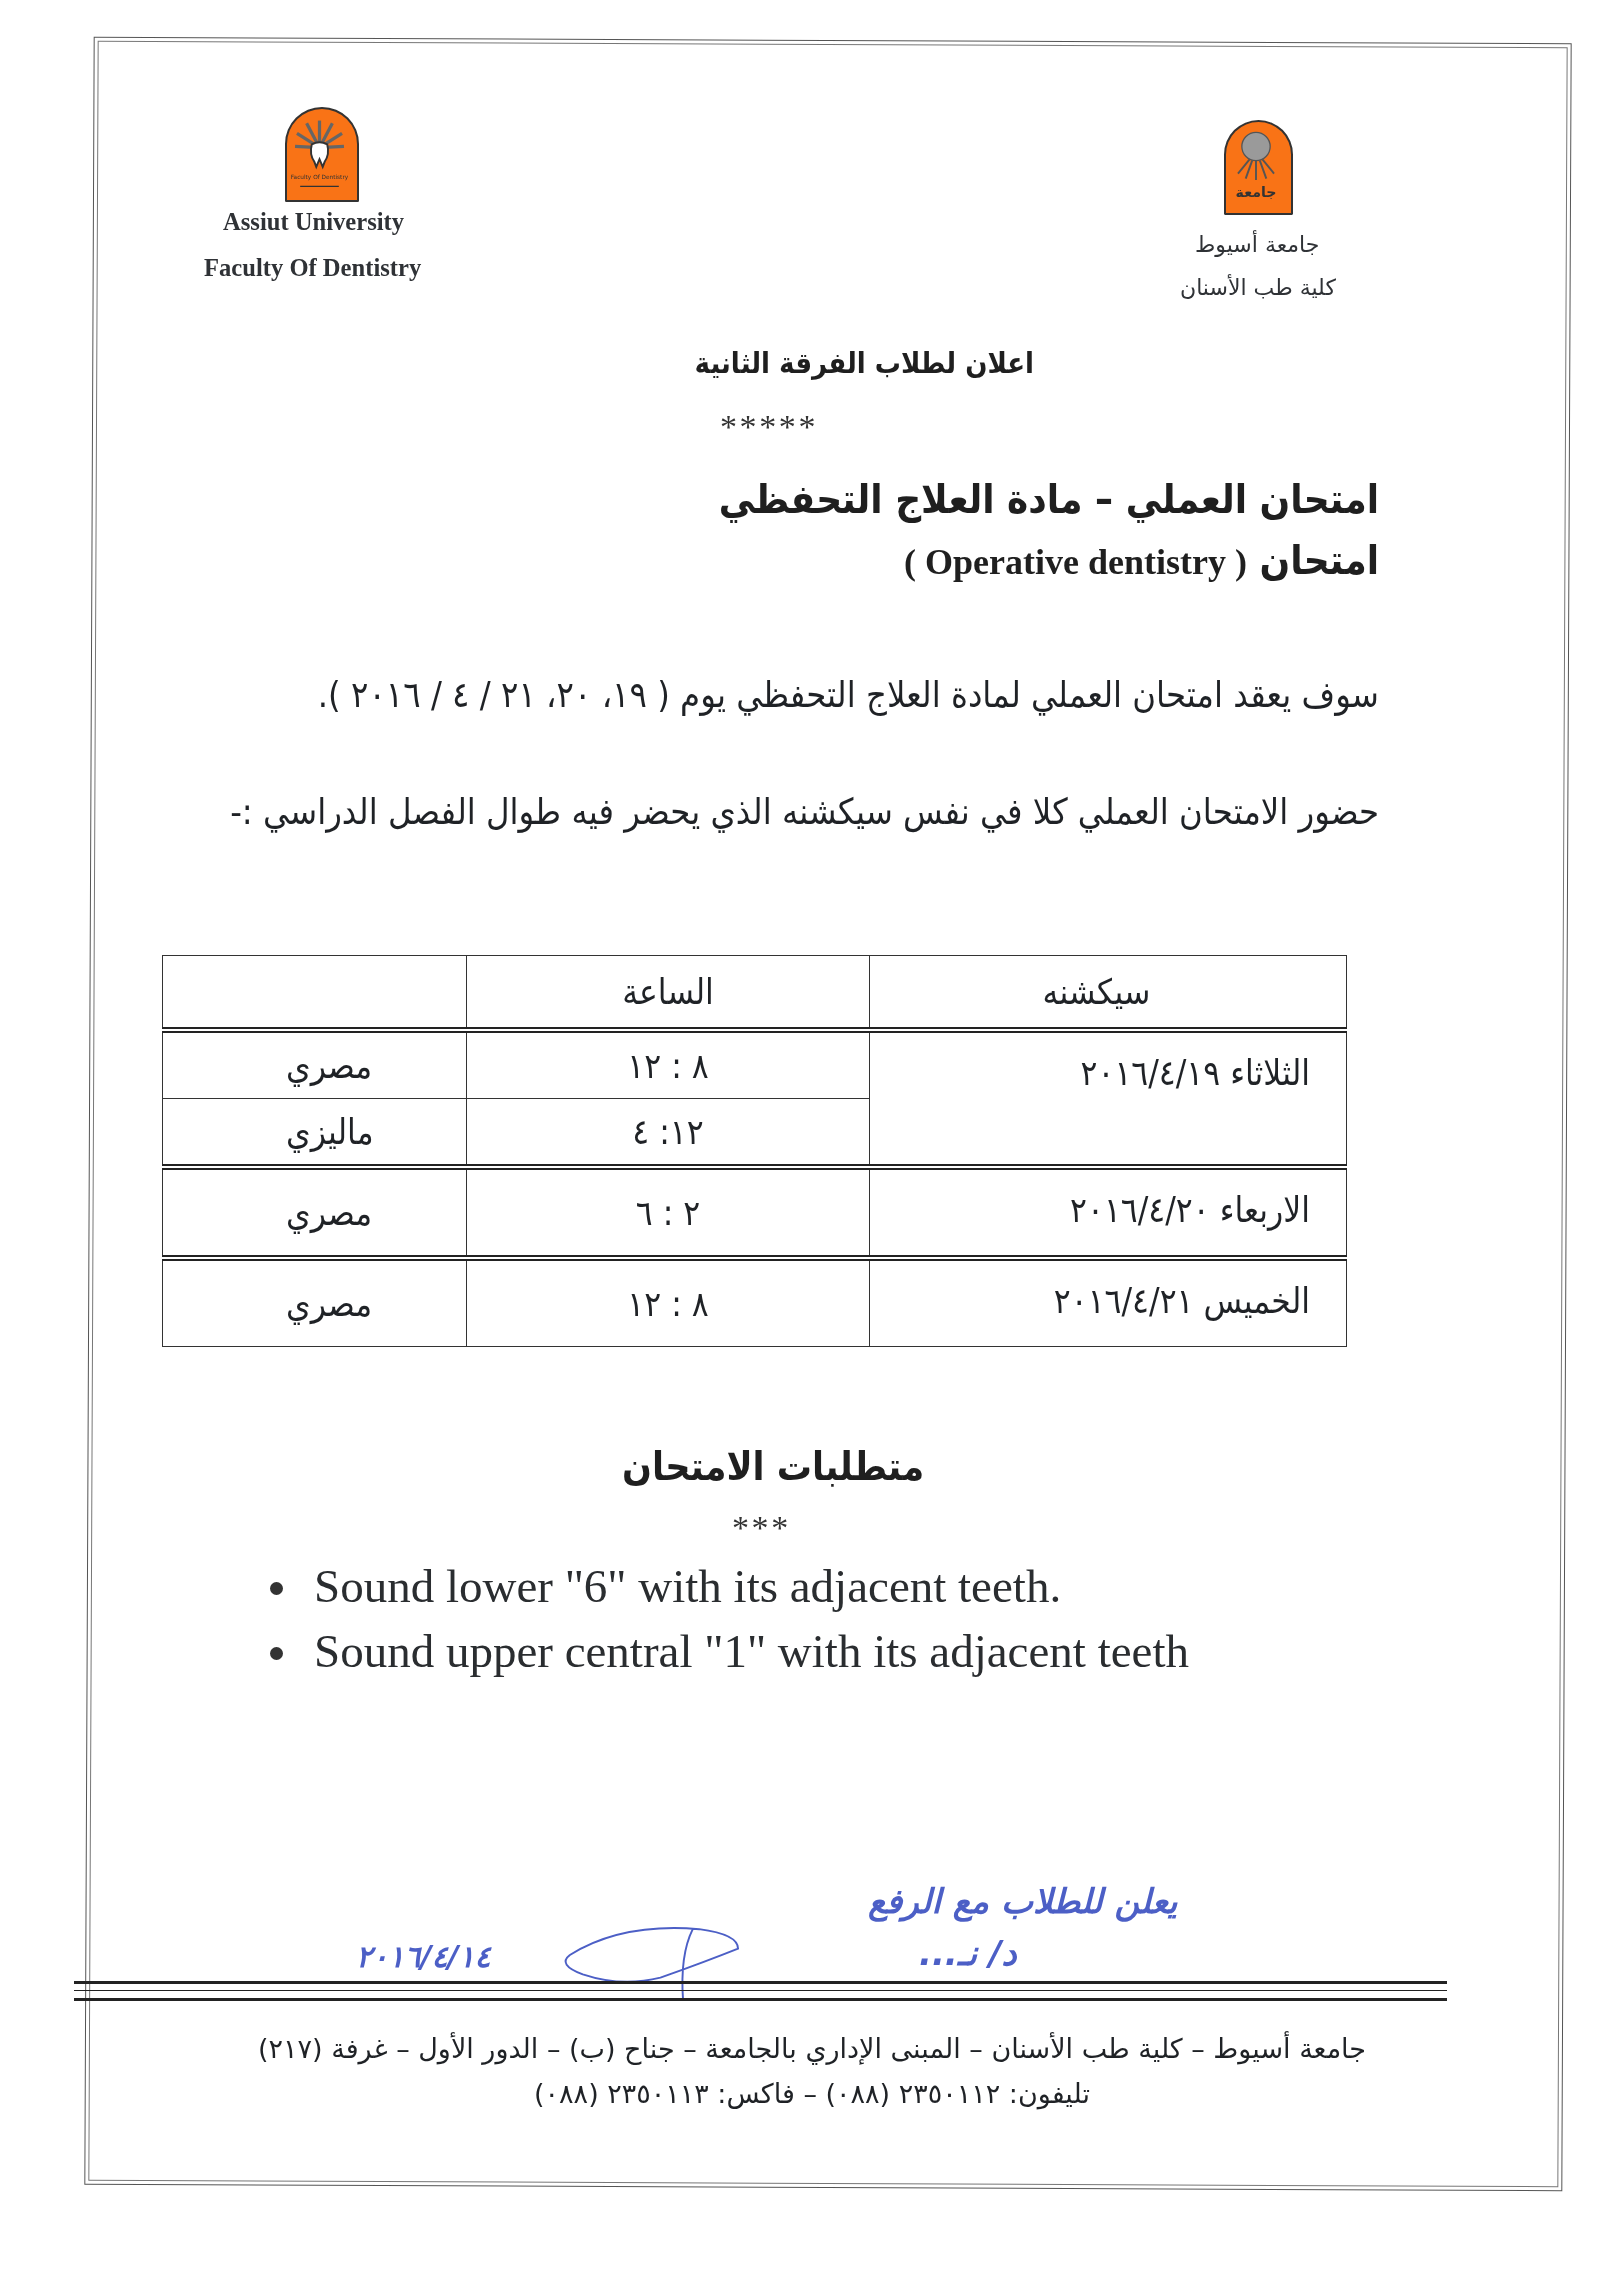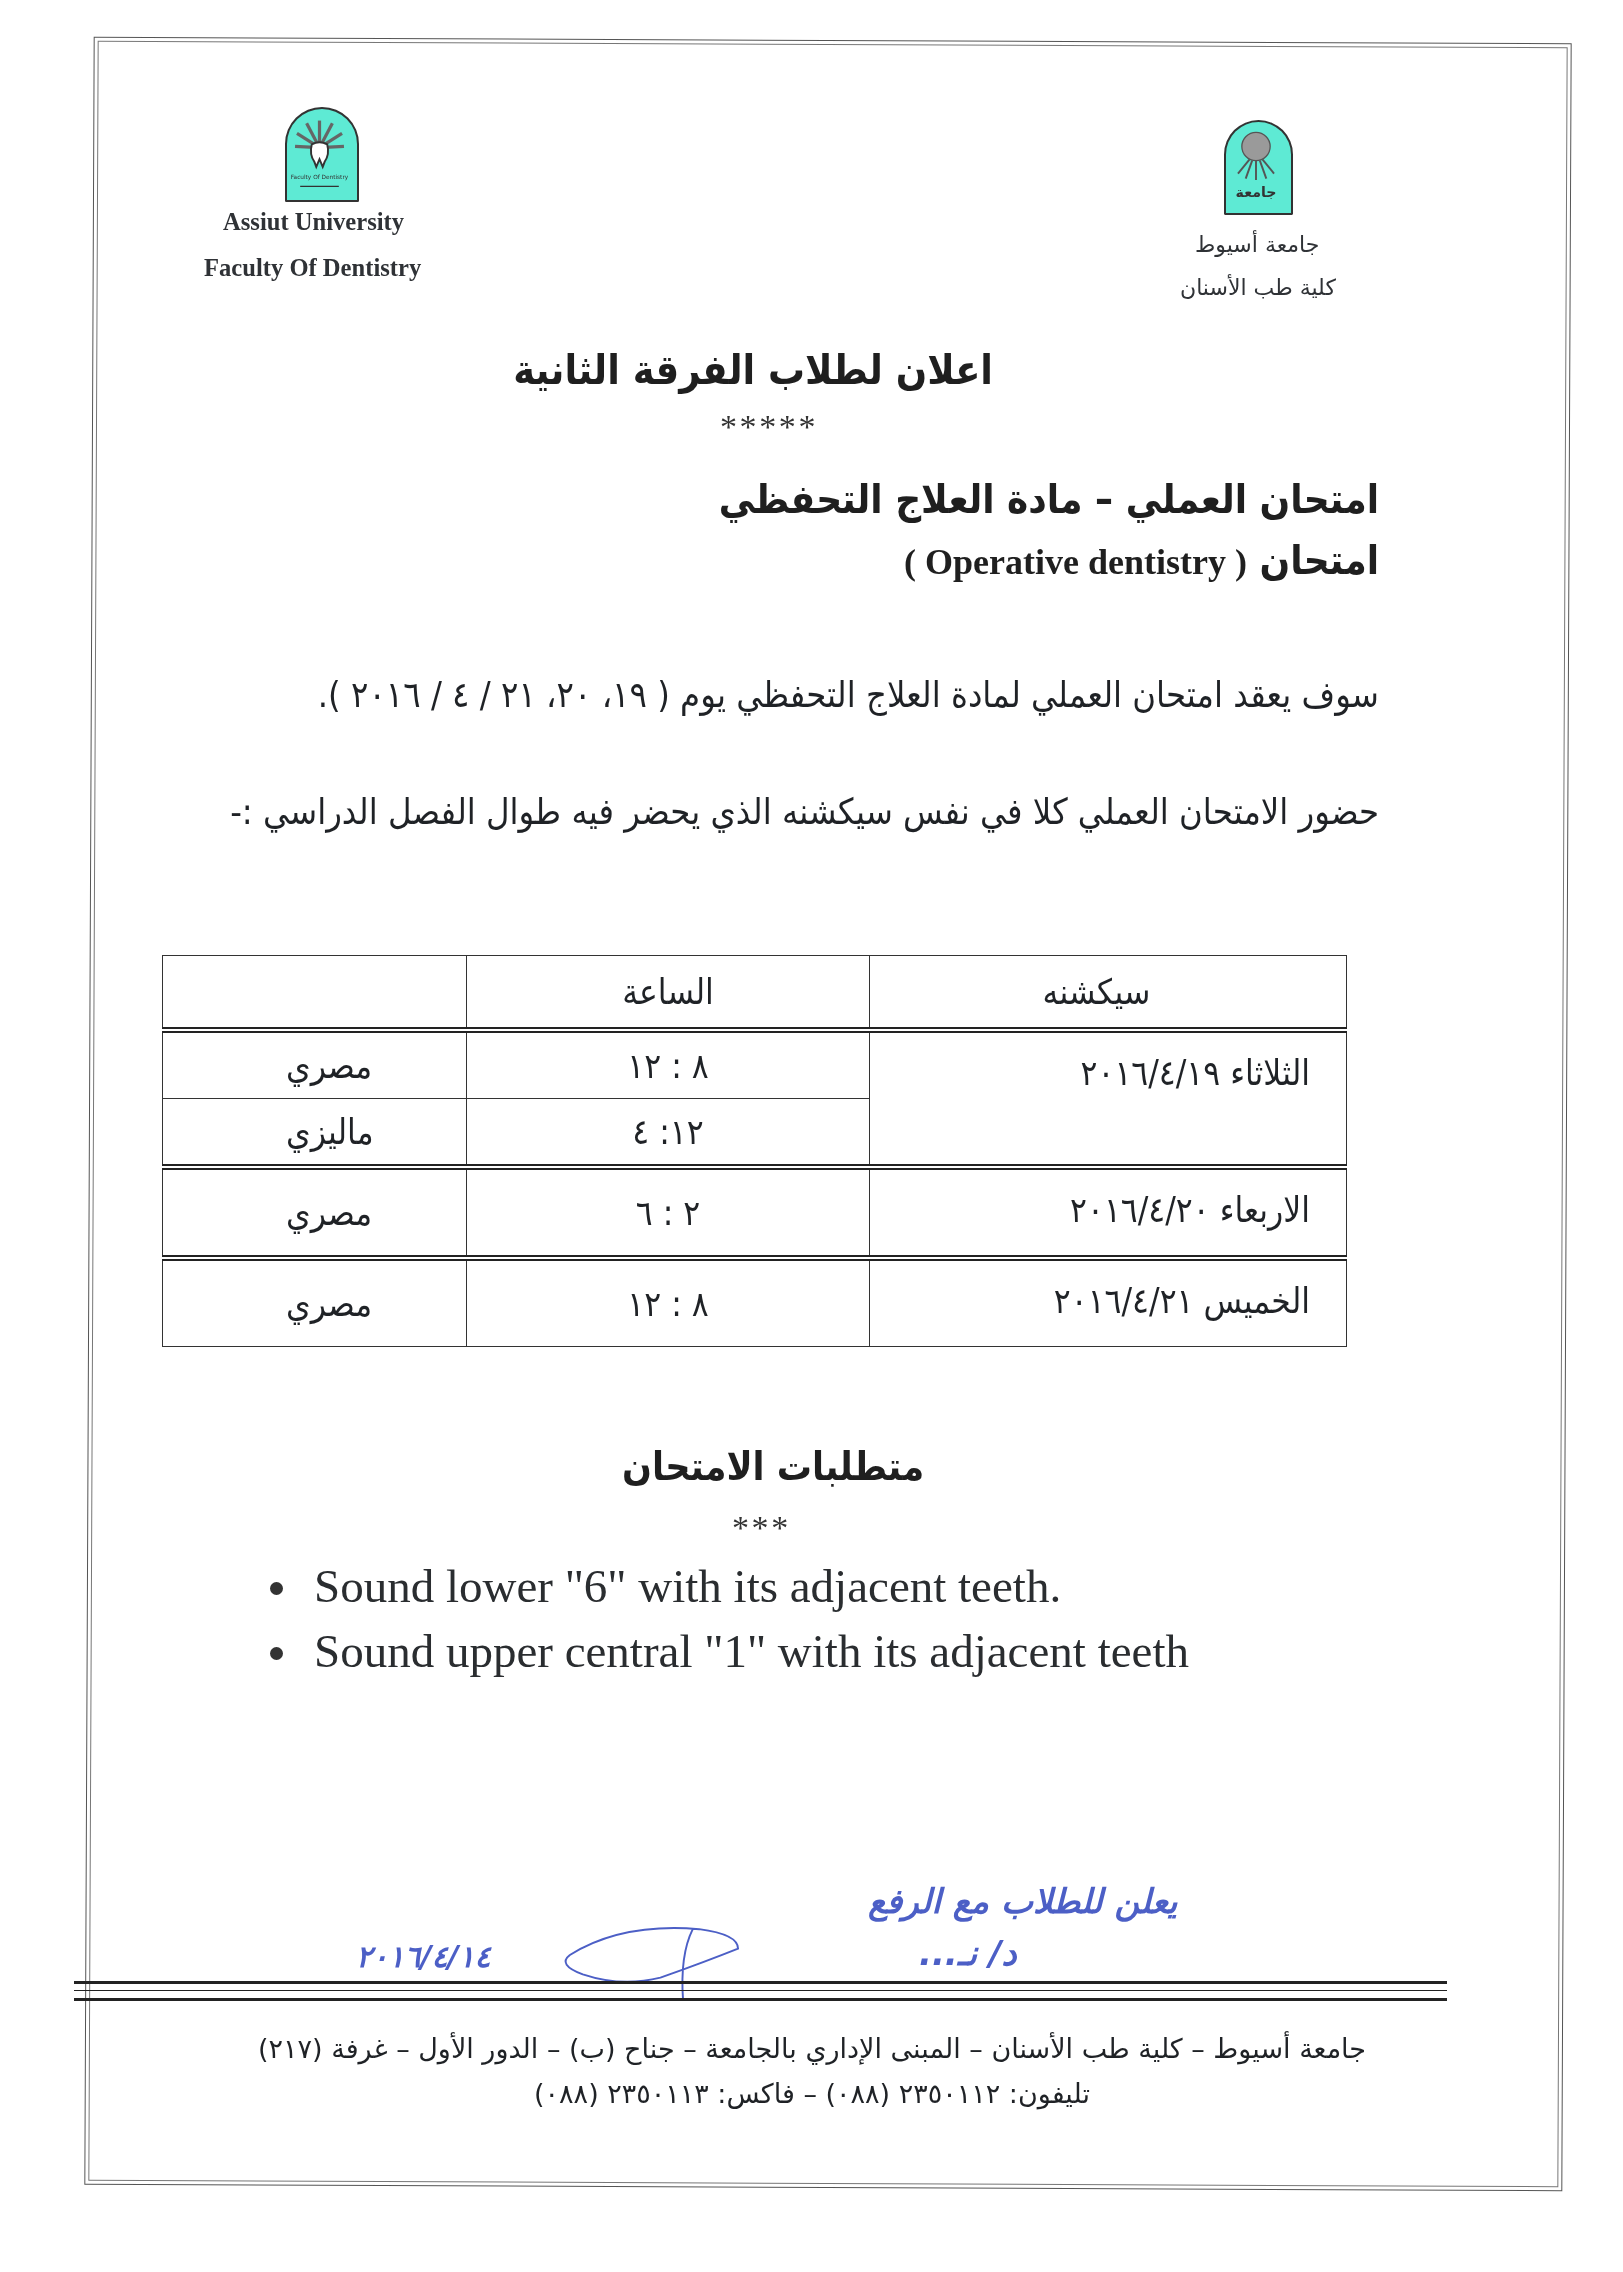--- a/index.html
+++ b/index.html
@@ -1,27 +1,27 @@
 <!DOCTYPE html>
 <html style="font-size:10.4px"><head>
 <meta charset="utf-8">
 <style>
   html, body { margin: 0; padding: 0; background: #ffffff; }
   body { width: 1624px; height: 2273px; position: relative; overflow: hidden; font-family: "DejaVu Serif", serif; color: #1f2226; }
   .frame { position: absolute; left: 89px; top: 40px; width: 1476px; height: 2146px; border: 1.9px solid #555; transform: rotate(0.25deg); }
   .frame::after { content: ""; position: absolute; left: 3.2px; top: 3.2px; right: 3.2px; bottom: 3.2px; border: 1.3px solid #777; }
   .abs { position: absolute; }
-  .logo { position: absolute; border: 2.6px solid #333; border-radius: 39px 39px 1.3px 1.3px; background: #5eead4; }
+  .logo { position: absolute; border: 2.6px solid #333; border-radius: 39px 39px 1.3px 1.3px; background: #f97316; }
   .logo-left { left: 285px; top: 107px; width: 70px; height: 91px; }
   .logo-right { left: 1224px; top: 120px; width: 65px; height: 91px; }
   .en-head { font-family: "Liberation Serif", serif; font-weight: bold; font-size: 24.6px; color: #2f3236; }
   .ar { font-family: "DejaVu Sans", sans-serif; direction: rtl; }
   .ar-bold { font-family: "DejaVu Sans Condensed", "DejaVu Sans", sans-serif; font-weight: bold; direction: rtl; color: #1f1f1f; }
   .stars { font-family: "Liberation Serif", serif; font-size: 34px; color: #333; letter-spacing: 2.6px; }
-  .title-main { right: 631px; top: 346px; font-size: 41px; }
+  .title-main { right: 590px; top: 346px; font-size: 29px; }
   .title2 { right: 245px; top: 476px; font-size: 40px; }
   .title3 { right: 245px; top: 537px; font-size: 40px; }
   .title3 .en { font-family: "Liberation Serif", serif; font-weight: bold; font-size: 36px; }
   .para { right: 245px; width: 1230px; font-size: 36px; line-height: 58px; font-family: "DejaVu Sans Condensed", "DejaVu Sans", sans-serif; }
   table.sched { position: absolute; left: 162px; top: 955px; width: 1185px; border-collapse: collapse; direction: rtl; font-family: "DejaVu Sans Condensed", "DejaVu Sans", sans-serif; font-size: 35px; }
   table.sched td { border: 1.3px solid #333; text-align: center; height: 65px; padding: 0 13px; }
   table.sched tr.thick td { border-top: 6.5px double #222; }
   table.sched td.day { width: 427px; text-align: right; padding-right: 36px; vertical-align: top; padding-top: 20px; }
   table.sched td.time { width: 376px; }
   table.sched td.grp { text-align: left; padding-left: 123px; }

